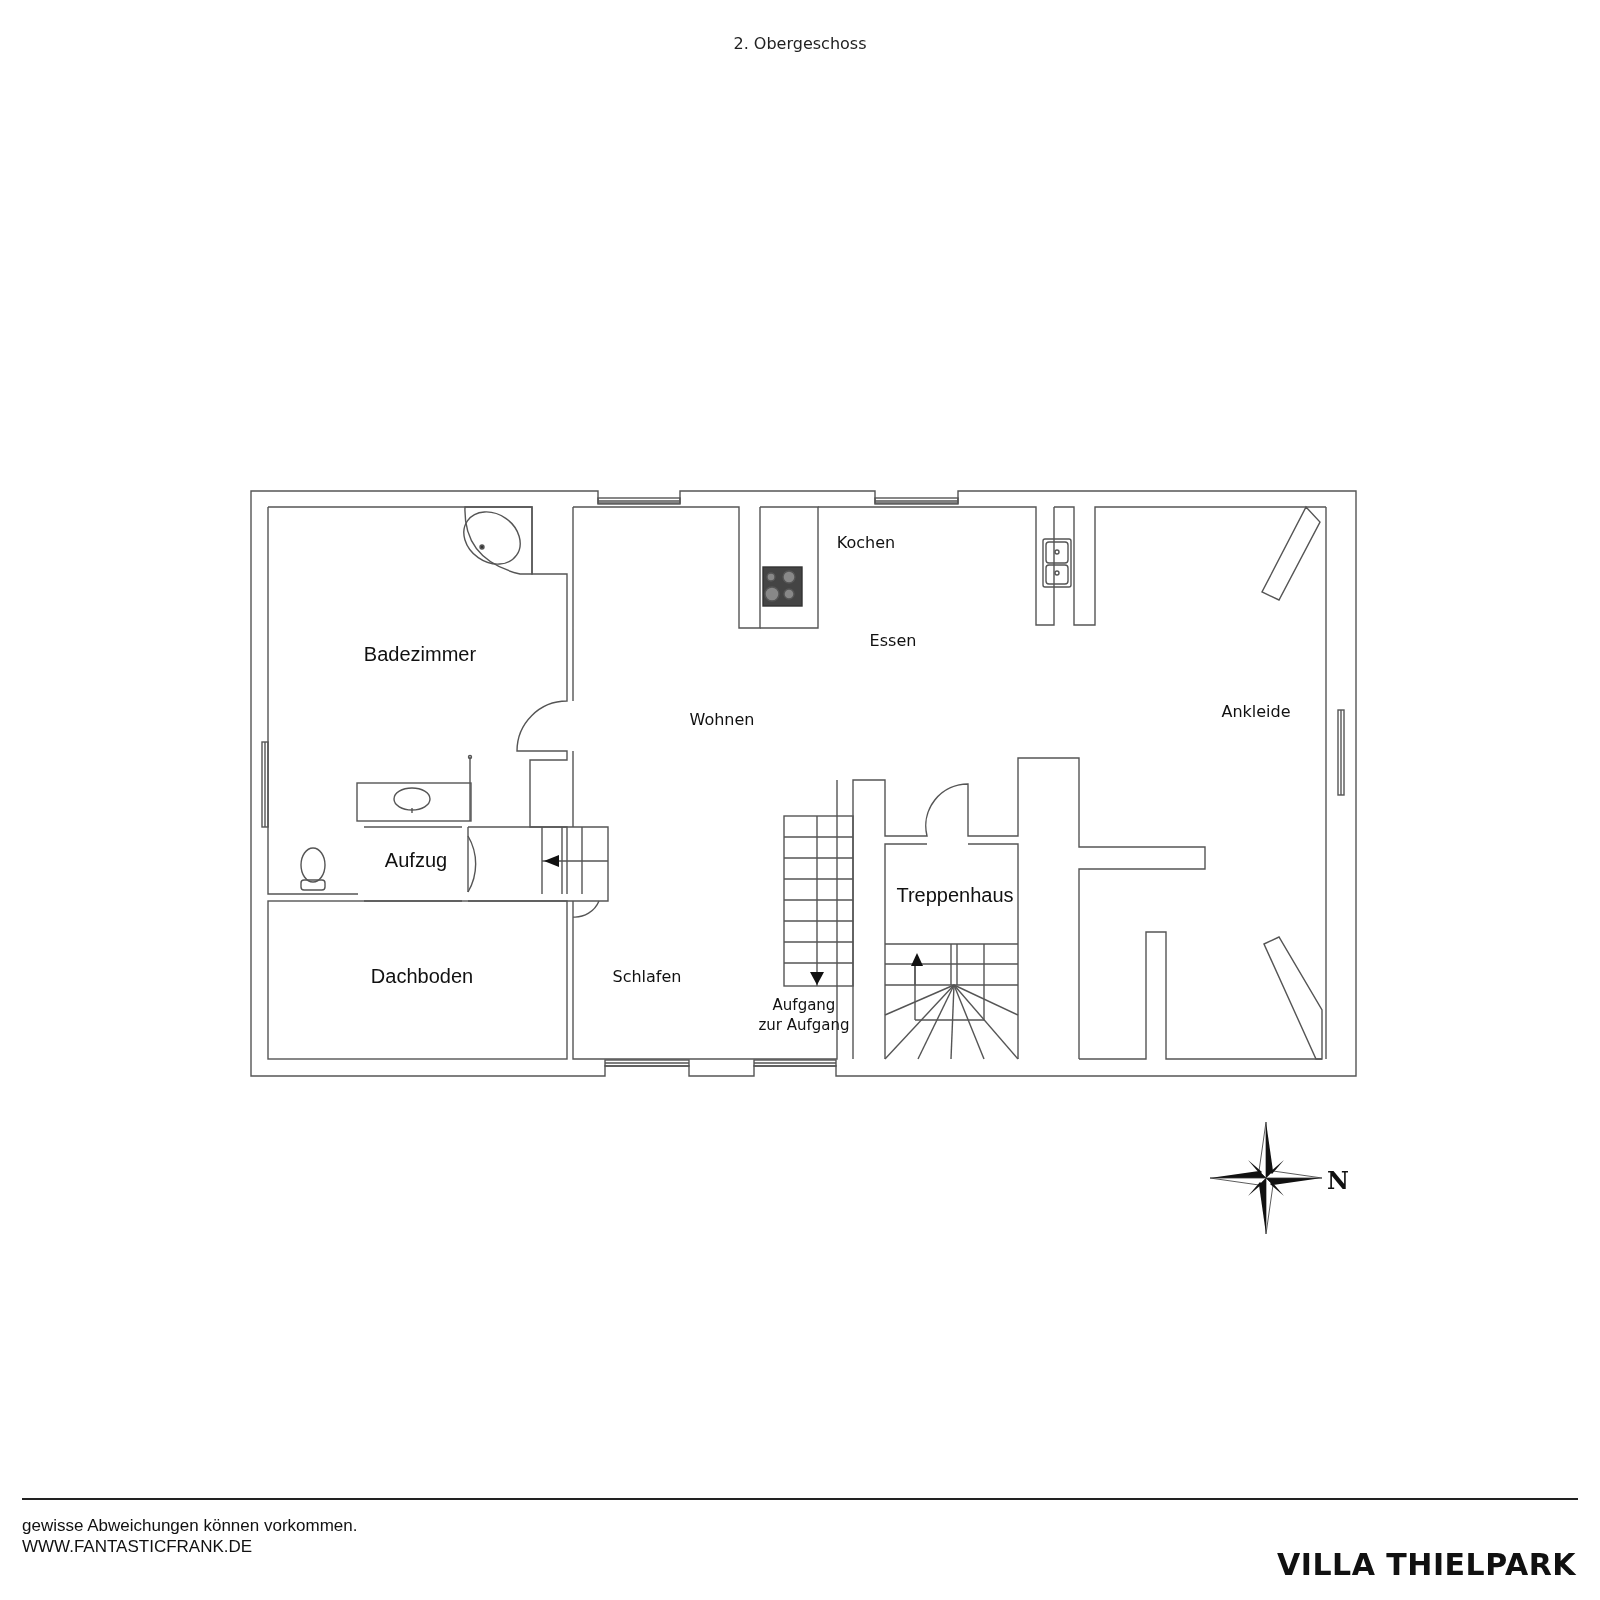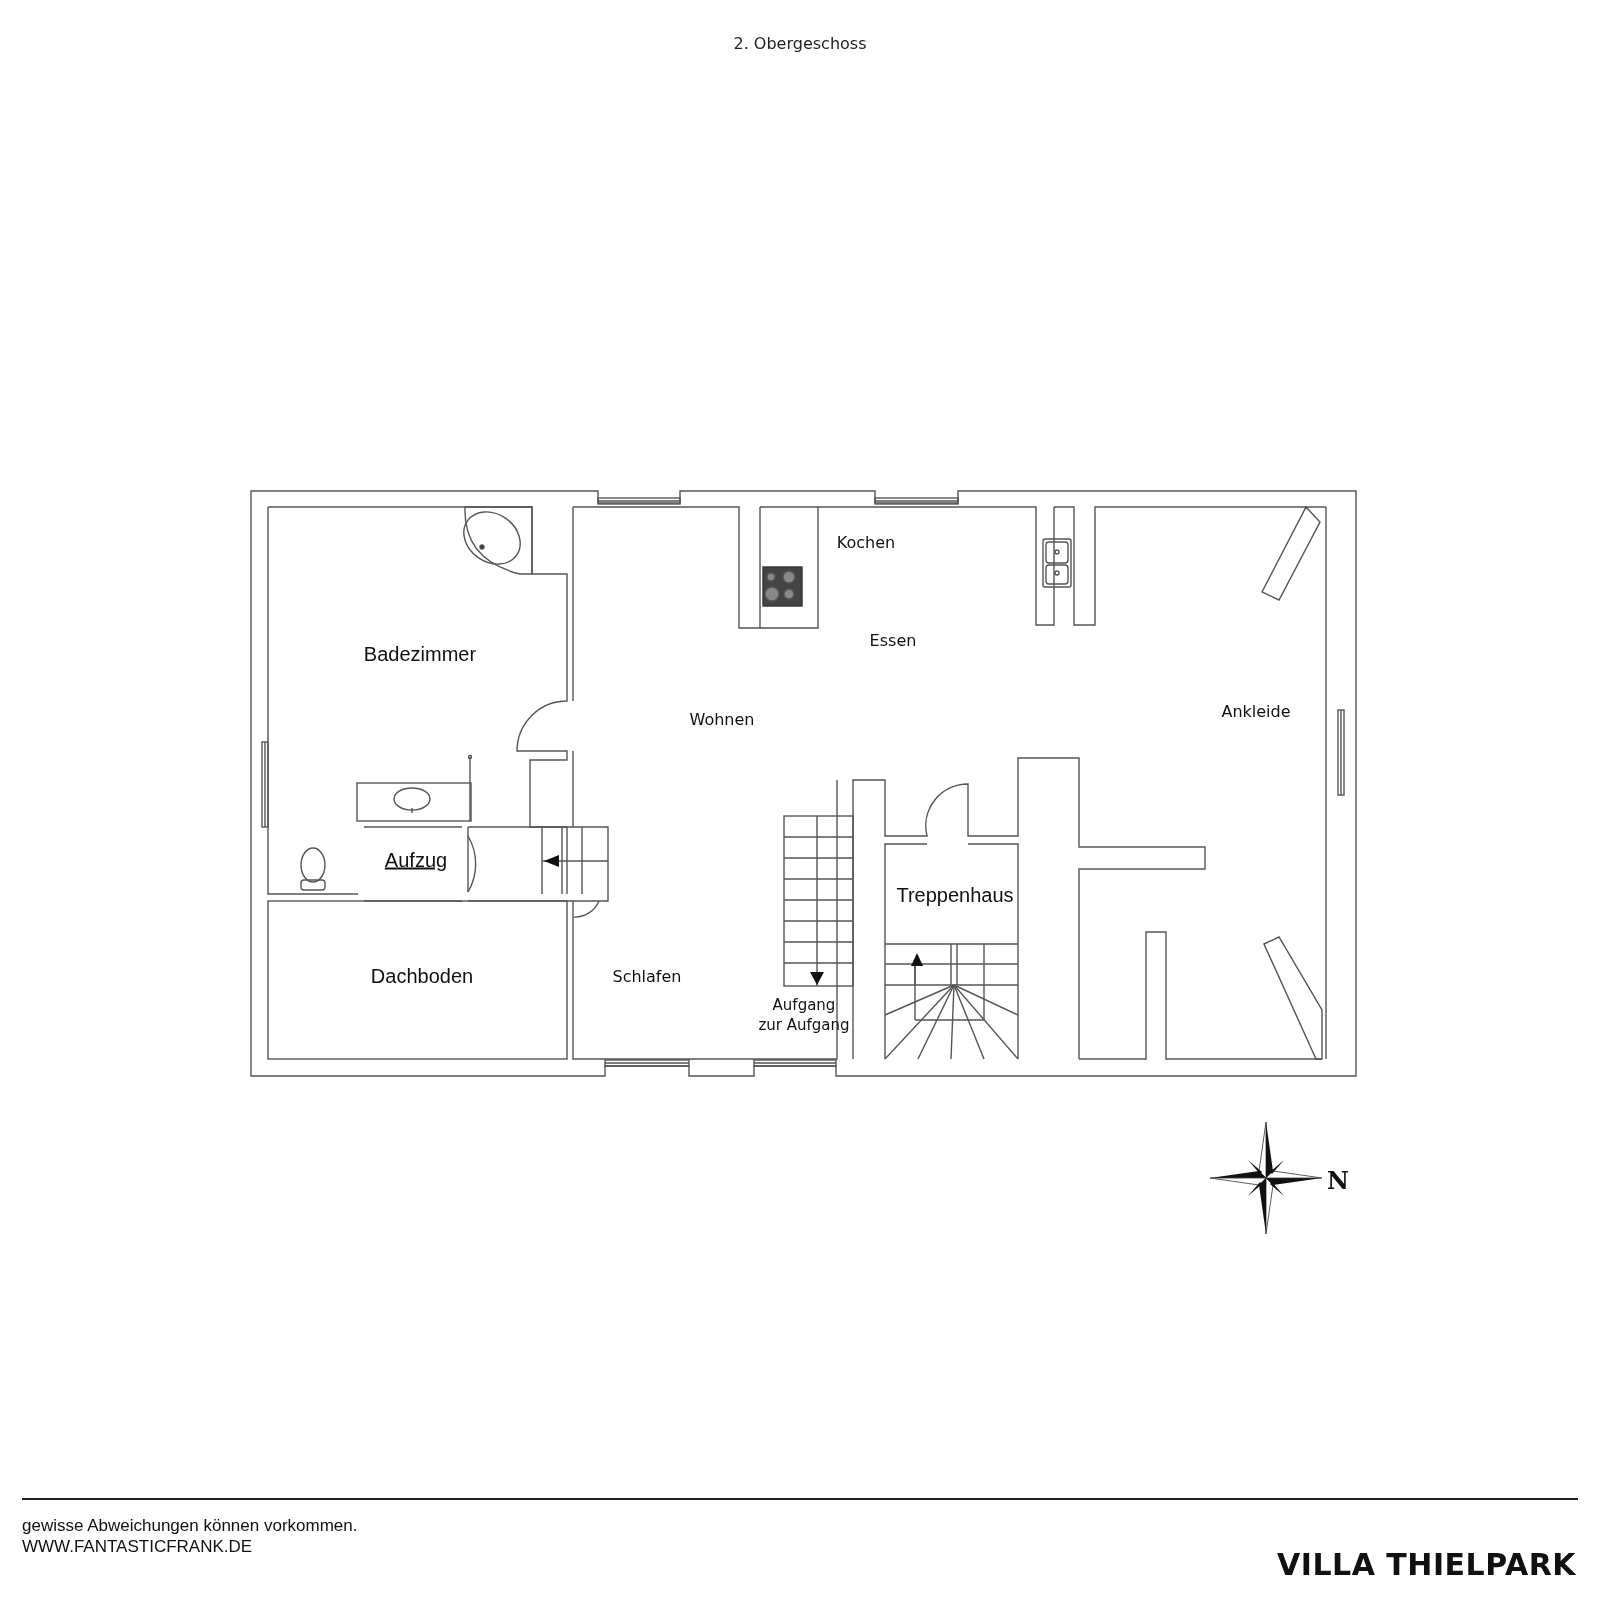--- a/index.html
+++ b/index.html
@@ -165,21 +165,21 @@
     <polygon points="18,18 4,6 6,4" fill="#111"></polygon>
     <polygon points="-18,18 -6,4 -4,6" fill="#111"></polygon>
   </g>
 </svg>
 
 <div class="room-label arial" style="left:420px;top:654px;">Badezimmer</div>
 <div class="room-label" style="left:866px;top:542px;">Kochen</div>
 <div class="room-label" style="left:893px;top:640px;">Essen</div>
 <div class="room-label" style="left:722px;top:719px;">Wohnen</div>
 <div class="room-label" style="left:1218px;top:711px;margin-left:38px;">Ankleide</div>
-<div class="room-label arial" style="left:416px;top:860px;text-decoration:underline;">Aufzug</div>
+<div class="room-label arial" style="left:416px;top:860px;">Aufzug</div>
 <div class="room-label arial" style="left:955px;top:895px;">Treppenhaus</div>
 <div class="room-label arial" style="left:422px;top:976px;">Dachboden</div>
 <div class="room-label" style="left:647px;top:976px;">Schlafen</div>
 
 <div class="small-label" style="left:804px;top:995px;">
   <div>Aufgang</div>
   <div>zur Aufgang</div>
 </div>
 
 <div class="north">N</div>

